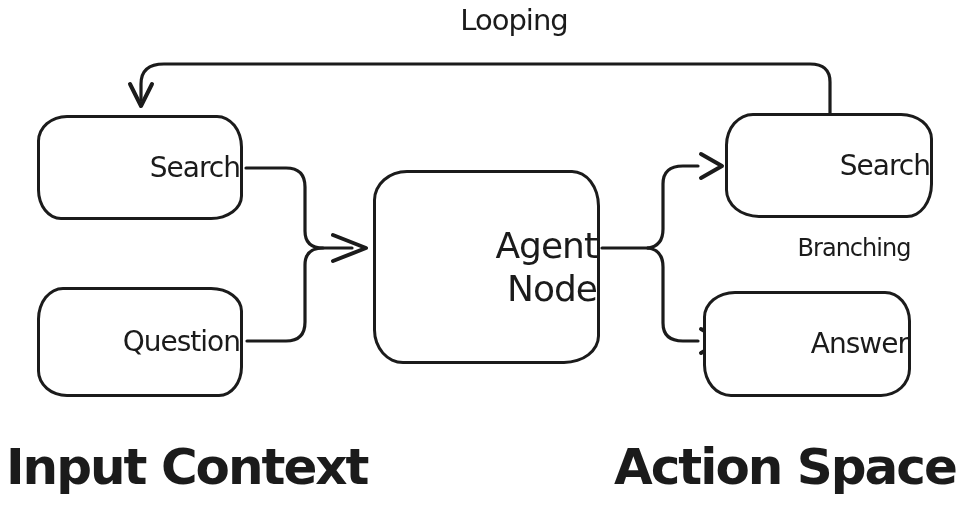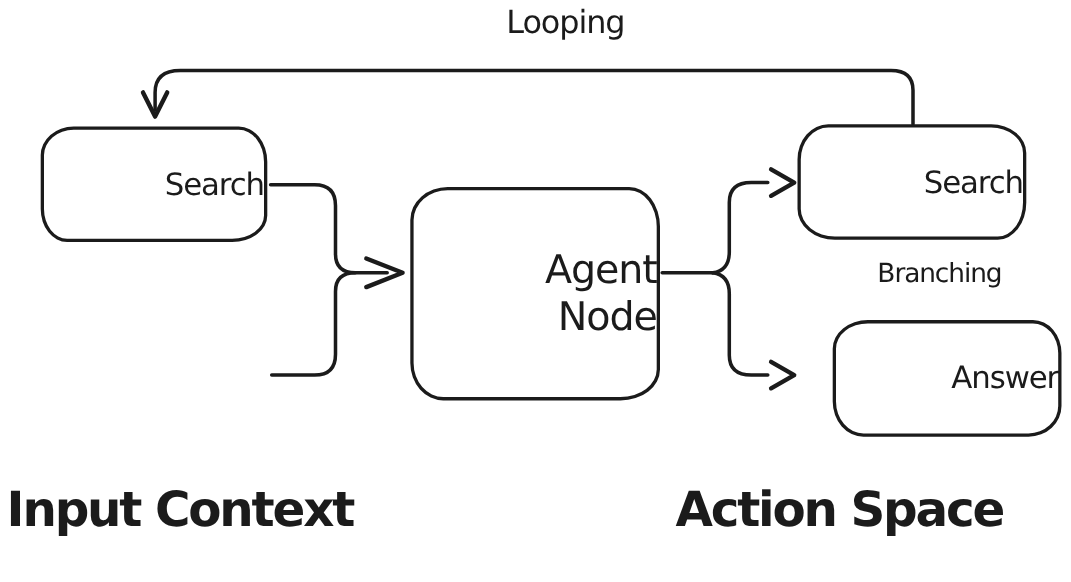--- a/index.html
+++ b/index.html
@@ -30,35 +30,35 @@
     text-align: center;
   }
   .node-search-results { left: 37px; top: 115px; width: 206px; height: 105px;
     border-radius: 30px 26px 32px 24px / 26px 32px 24px 30px; }
   .node-question { left: 37px; top: 287px; width: 206px; height: 110px;
     border-radius: 26px 32px 24px 30px / 32px 24px 30px 26px; }
   .node-agent { left: 373px; top: 170px; width: 227px; height: 194px; font-size: 36px;
     border-radius: 34px 28px 36px 30px / 30px 36px 28px 34px; }
   .node-search { left: 725px; top: 113px; width: 208px; height: 105px;
     border-radius: 28px 32px 26px 34px / 32px 26px 34px 28px; }
-  .node-answer { left: 757px; top: 291px; width: 208px; height: 106px;
+  .node-answer { left: 703px; top: 291px; width: 208px; height: 106px;
     border-radius: 32px 26px 30px 28px / 26px 30px 28px 32px; }
   .edge-label {
     position: absolute;
     font-size: 29px;
     letter-spacing: -1px;
     text-align: center;
     white-space: nowrap;
   }
   .label-looping { left: 422px; top: 3px; width: 184px; }
   .label-branching { left: 744px; top: 234px; width: 220px; font-size: 24px; }
   .section-label {
     position: absolute;
     top: 438px;
-    font-size: 44px;
+    font-size: 50px;
     font-weight: bold;
     letter-spacing: -2px;
     white-space: nowrap;
   }
   .label-input-context { left: 6px; }
   .label-action-space { left: 614px; }
 </style>
 </head>
 <body>
 
@@ -80,20 +80,23 @@
     <path class="arrowhead" d="M 701 154 L 722 166 L 701 178"></path>
 
     <path d="M 648 248 Q 663 250 663 267 L 663 323 Q 663 341 683 341 L 698 341"></path>
     <path class="arrowhead" d="M 701 329 L 722 341 L 701 353"></path>
   </svg>
 
   <div class="node node-search-results">
     <span>Search</span>
   </div>
 
+  <div class="node node-question">
+    <span>Question</span>
+  </div>
 
   <div class="node node-agent">
     <span>Agent</span>
     <span>Node</span>
   </div>
 
   <div class="node node-search">
     <span>Search</span>
   </div>
 

